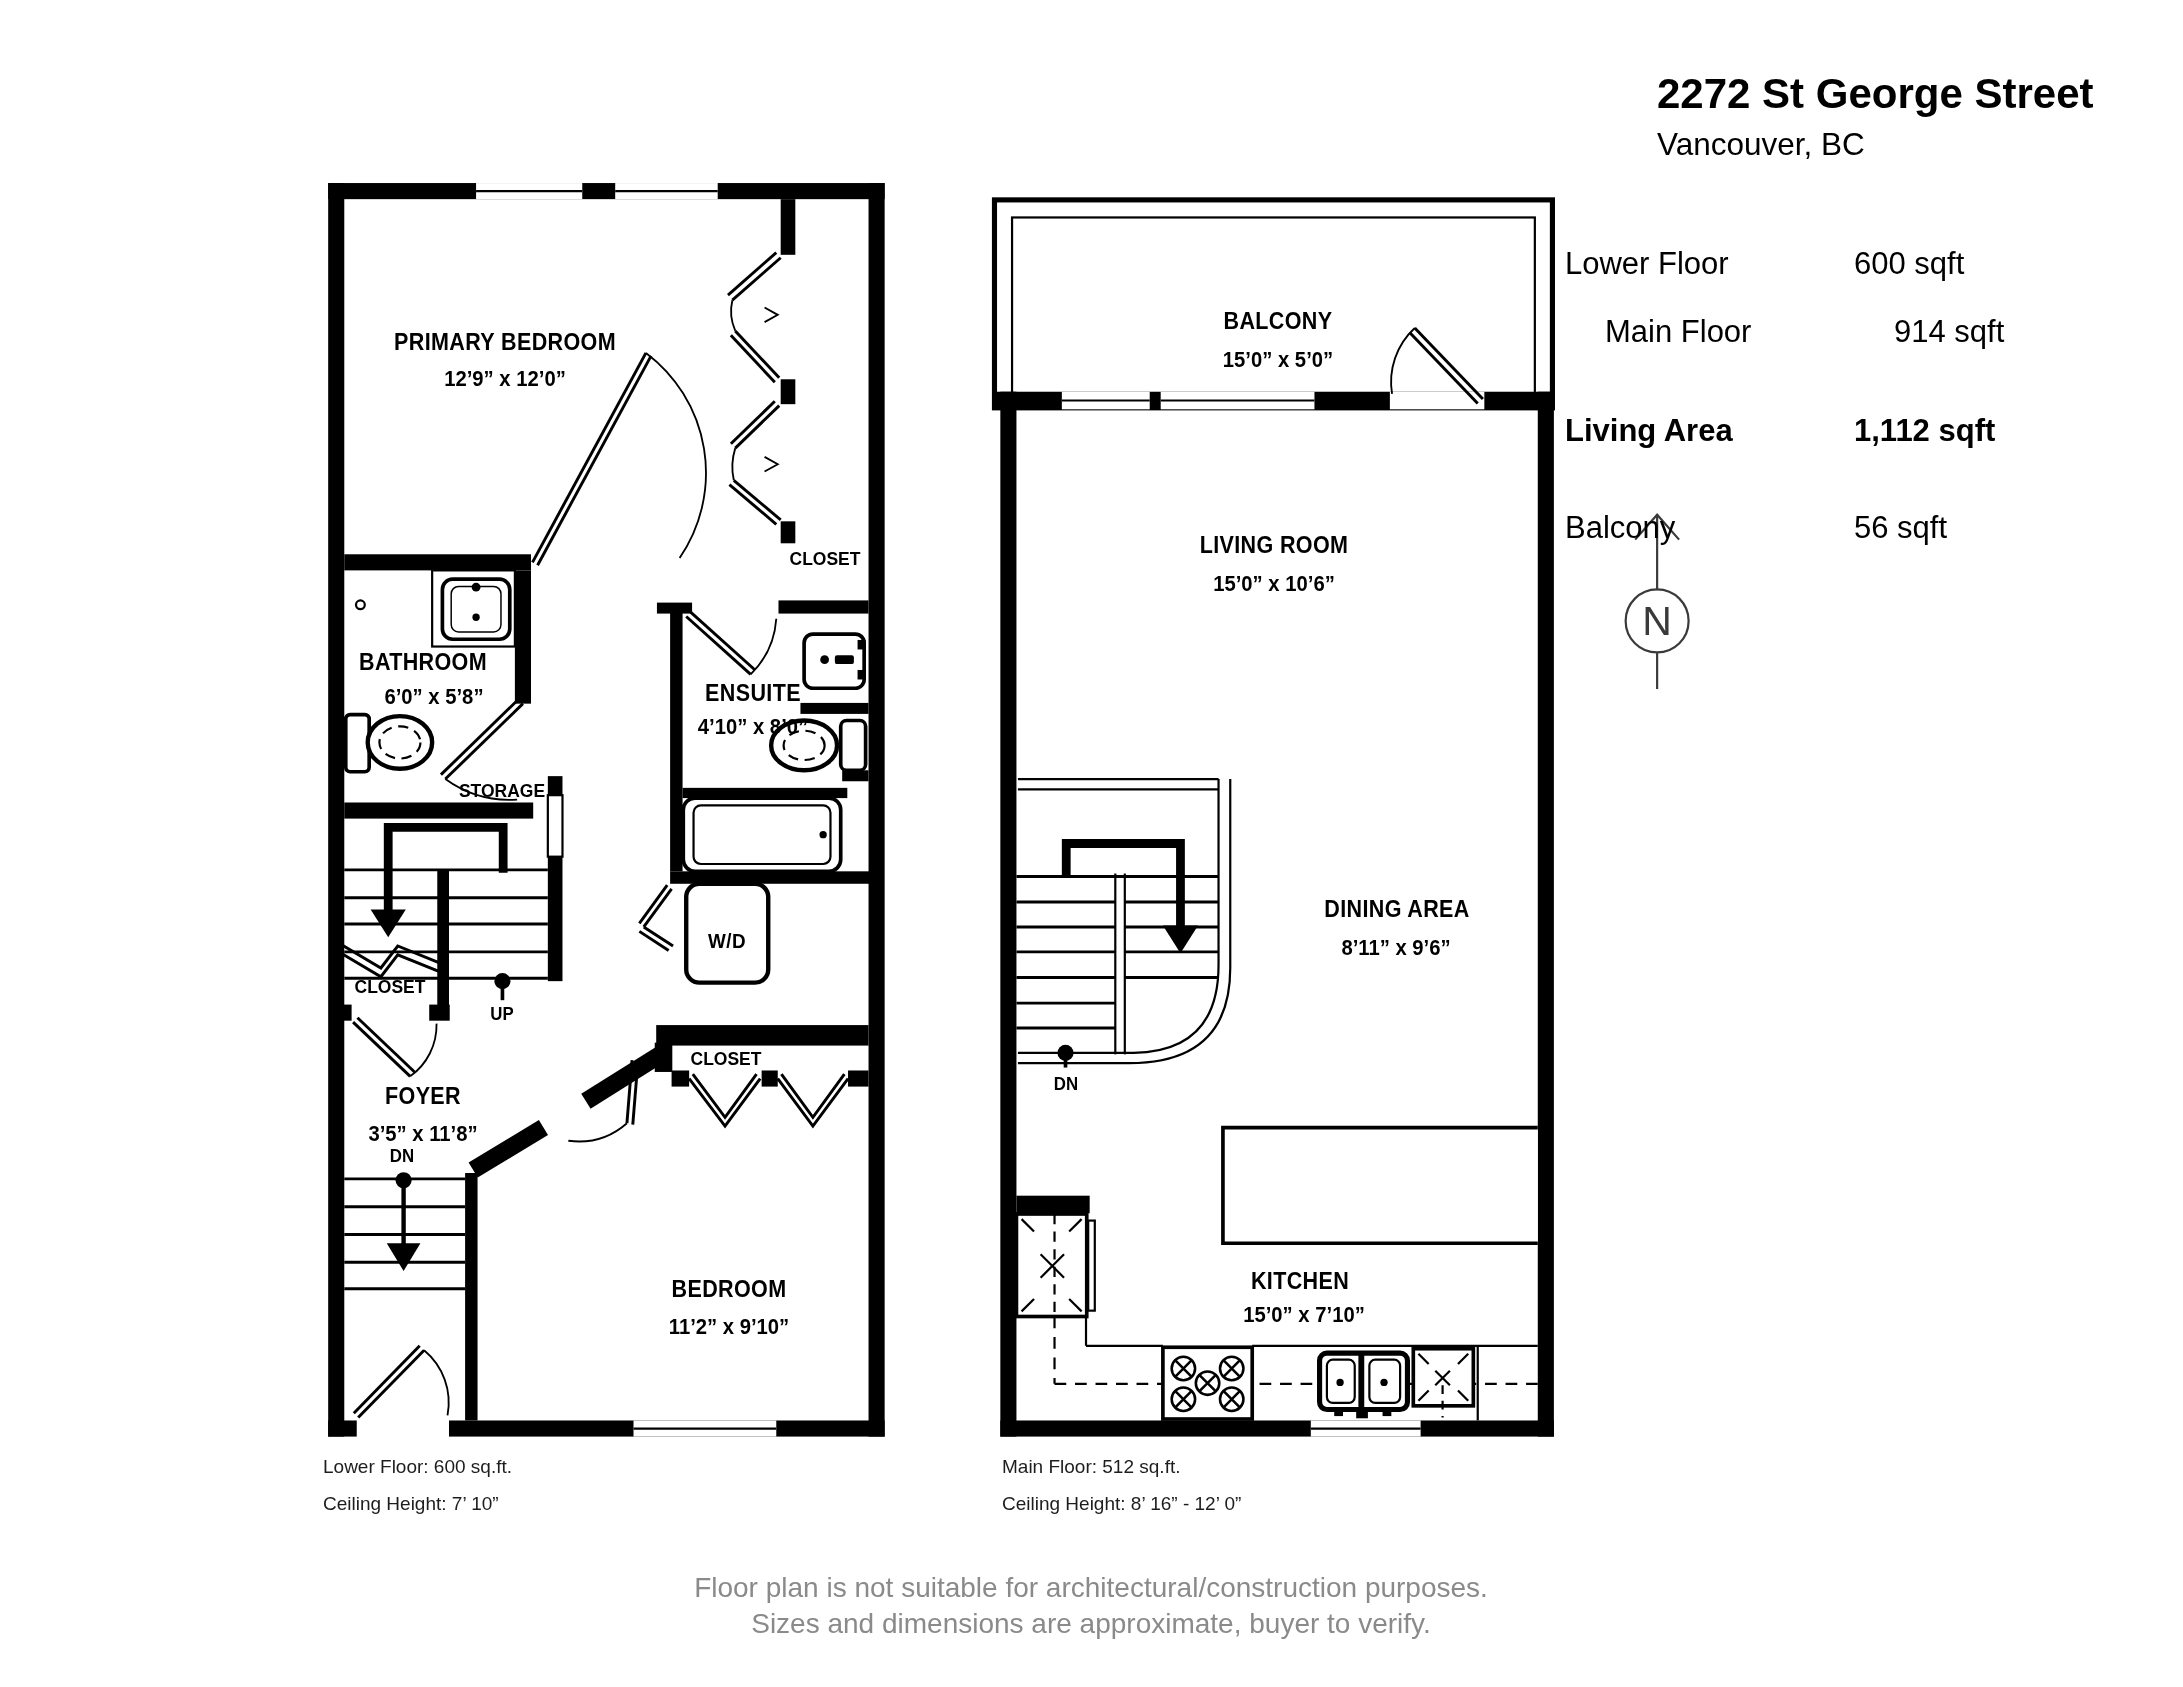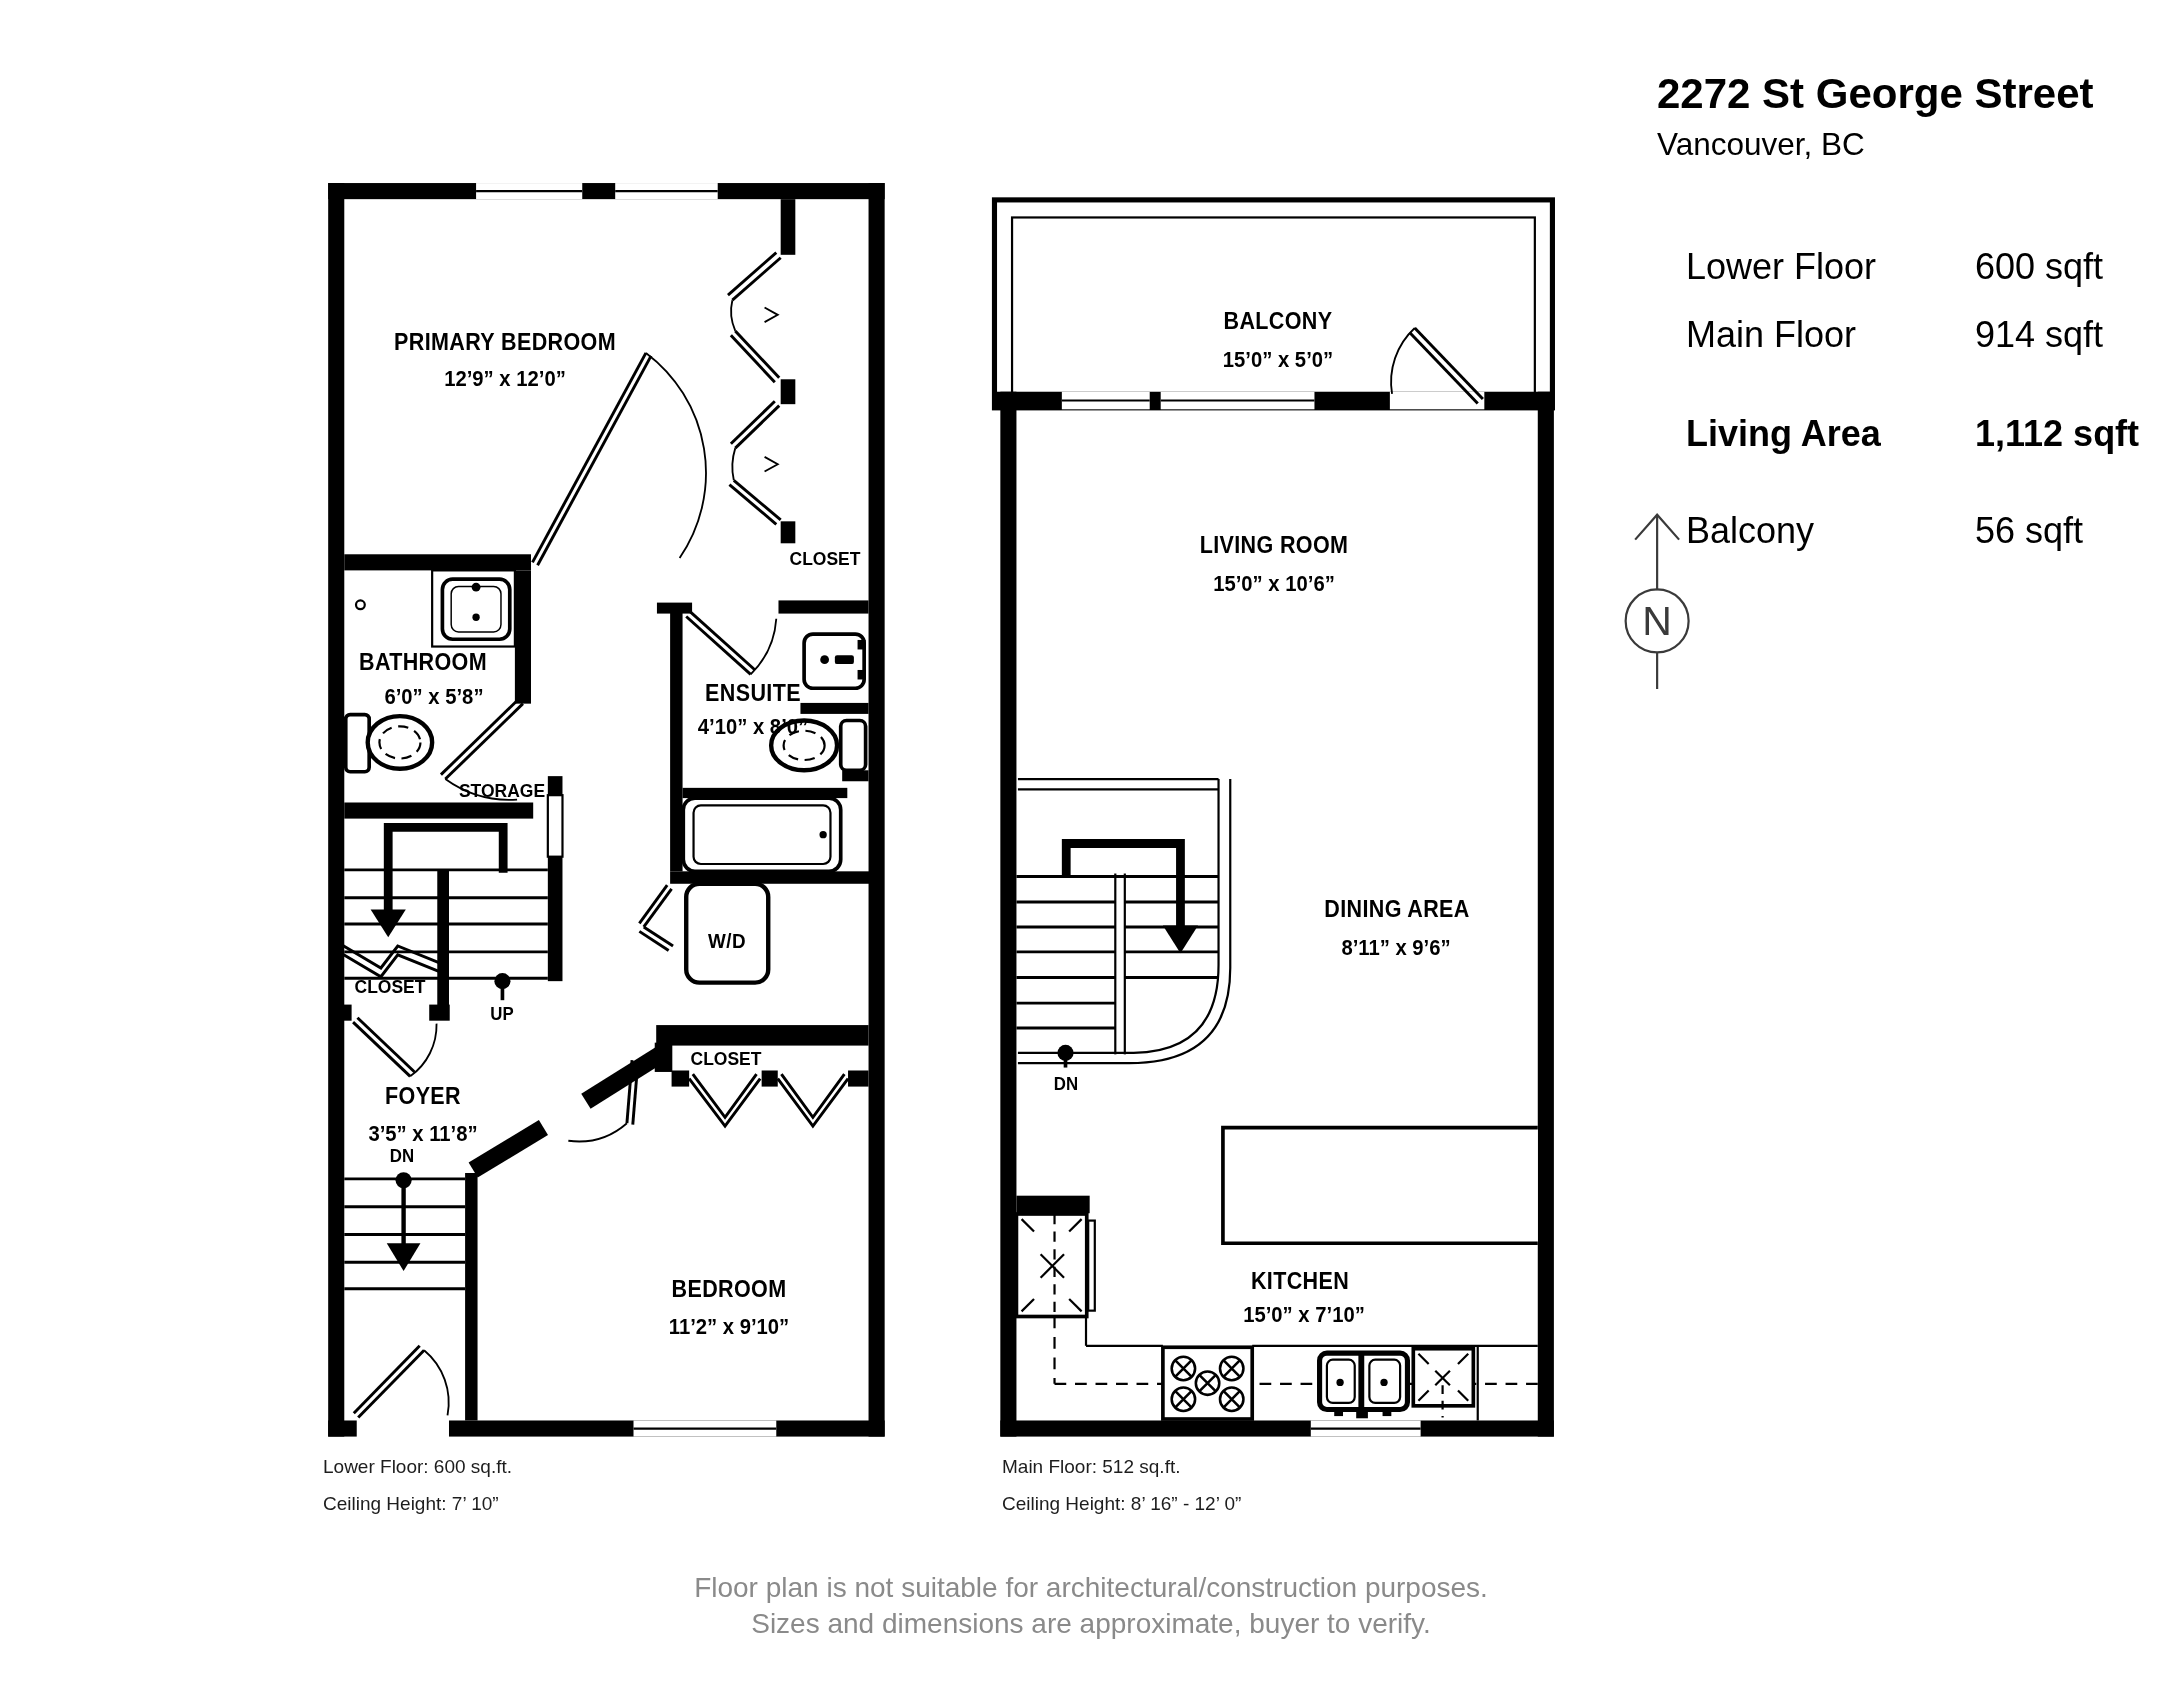--- a/index.html
+++ b/index.html
@@ -8,21 +8,21 @@
   svg{position:absolute;left:0;top:0;}
   .lbl{position:absolute;transform:translate(-50%,-50%) scaleX(.92);white-space:nowrap;
        font-weight:bold;color:#000;line-height:1;}
   .rname{font-size:23.4px;letter-spacing:0.4px;}
   .rdims{font-size:22px;}
   .small{font-size:19px;}
   .stair{font-size:18.3px;}
   .caption{position:absolute;font-size:19px;color:#1d1d1d;white-space:nowrap;}
   .hdr-title{position:absolute;left:1657px;top:70px;font-size:42px;font-weight:bold;white-space:nowrap;text-align:center;}
   .hdr-sub{position:absolute;left:1657px;top:126px;font-size:31.5px;white-space:nowrap;}
-  .hdr-row{position:absolute;left:1686px;width:439px;font-size:36px;white-space:nowrap;}
+  .hdr-row{position:absolute;left:1565px;width:439px;font-size:31px;white-space:nowrap;}
   .hdr-row .val{position:absolute;left:289px;top:0;}
   .bold{font-weight:bold;}
   .north-n{position:absolute;left:1657px;top:621px;transform:translate(-50%,-50%);
            font-size:41px;color:#3a3a3a;font-weight:400;}
   .disc{position:absolute;left:1091px;transform:translateX(-50%);font-size:28px;color:#8a8a8a;white-space:nowrap;}
 </style>
 </head>
 <body>
 
 <div id="canvas">
@@ -381,21 +381,21 @@
   <div class="lbl rname" style="left:1300px;top:1282px;">KITCHEN</div>
   <div class="lbl rdims" style="left:1304px;top:1315px;">15’0” x 7’10”</div>
 
   <div class="hdr-title">2272 St George Street</div>
   <div class="hdr-sub">Vancouver, BC</div>
 
   <div class="hdr-row" style="top:246px;">
     <span>Lower Floor</span>
     <span class="val">600 sqft</span>
   </div>
-  <div class="hdr-row" style="top:314px;">
+  <div class="hdr-row" style="top:314px;margin-left:40px;">
     <span>Main Floor</span>
     <span class="val">914 sqft</span>
   </div>
   <div class="hdr-row bold" style="top:413px;">
     <span>Living Area</span>
     <span class="val">1,112 sqft</span>
   </div>
   <div class="hdr-row" style="top:510px;">
     <span>Balcony</span>
     <span class="val">56 sqft</span>

